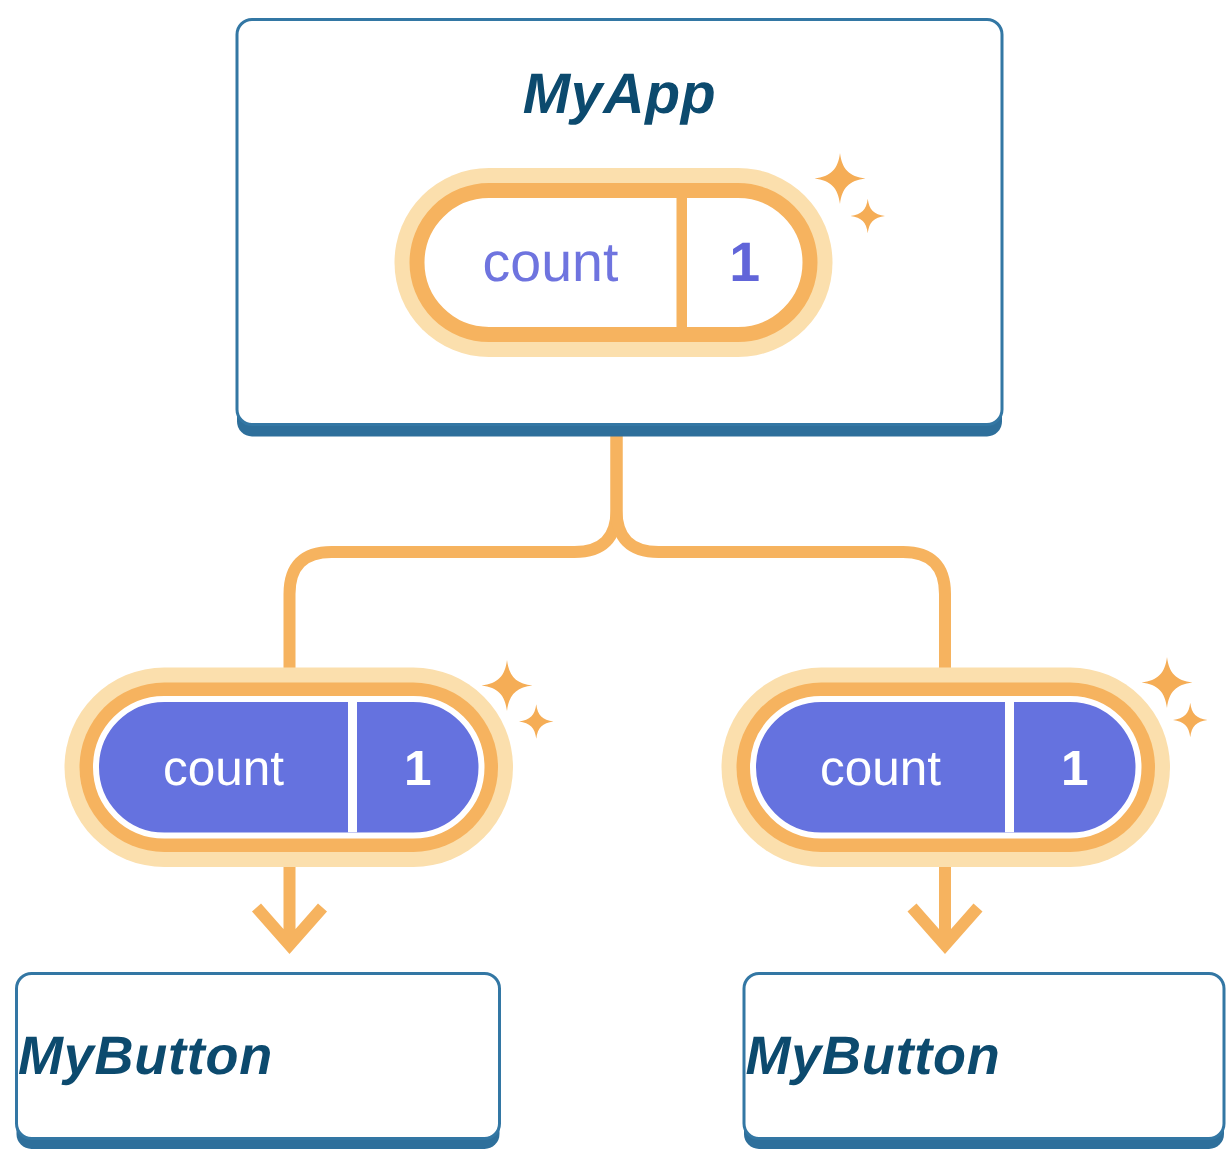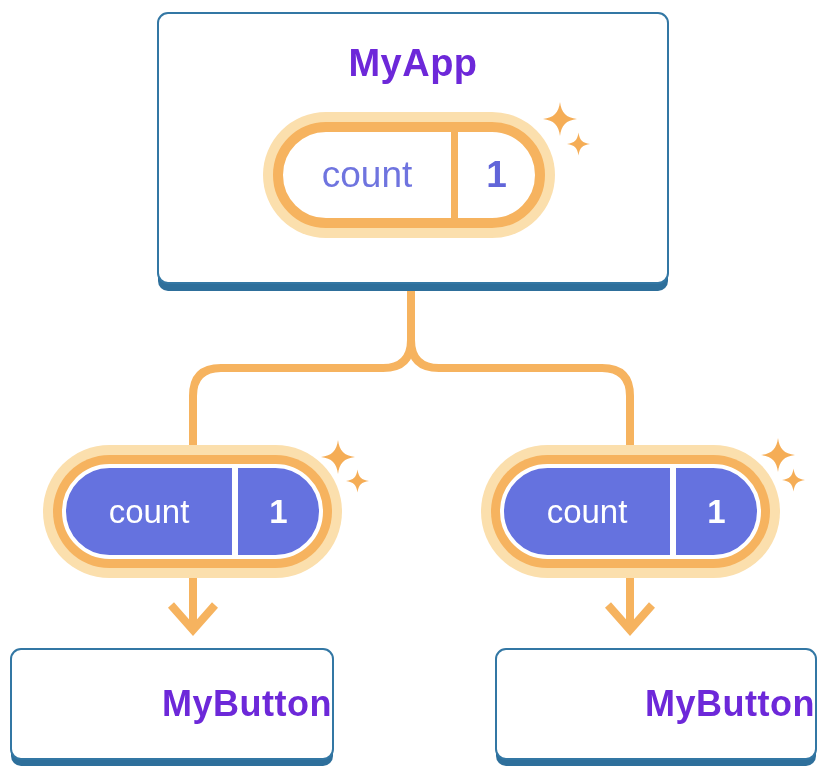--- a/index.html
+++ b/index.html
@@ -6,24 +6,24 @@
   body{
     width:820px;height:770px;position:relative;background:#ffffff;
     font-family:"Liberation Sans", sans-serif;overflow:hidden;
   }
   .canvas{position:absolute;inset:0;}
 
   
   .card{
     position:absolute;background:#ffffff;border:2.5px solid #3377A4;
     border-radius:11px;box-shadow:0 8px 0 -1px #2E6F9B;
-    display:flex;align-items:center;justify-content:flex-end;
+    display:flex;align-items:center;justify-content:flex-start;
   }
   .card-title{
-    color:#6d28d9;font-weight:600;letter-spacing:.5px;
+    color:#0c4a6e;font-weight:600;letter-spacing:.5px;font-style:italic;
   }
   #root-card{left:157px;top:12px;width:508px;height:268px;
     flex-direction:column;justify-content:flex-start;}
   #root-card .card-title{font-size:38px;margin-top:28px;}
   #left-card{left:10px;top:648px;width:320px;height:108px;box-shadow:0 7px 0 -1px #2E6F9B;}
   #right-card{left:495px;top:648px;width:318px;height:108px;box-shadow:0 7px 0 -1px #2E6F9B;}
   #left-card .card-title,#right-card .card-title{font-size:36px;}
 
   
   .state-pill{

